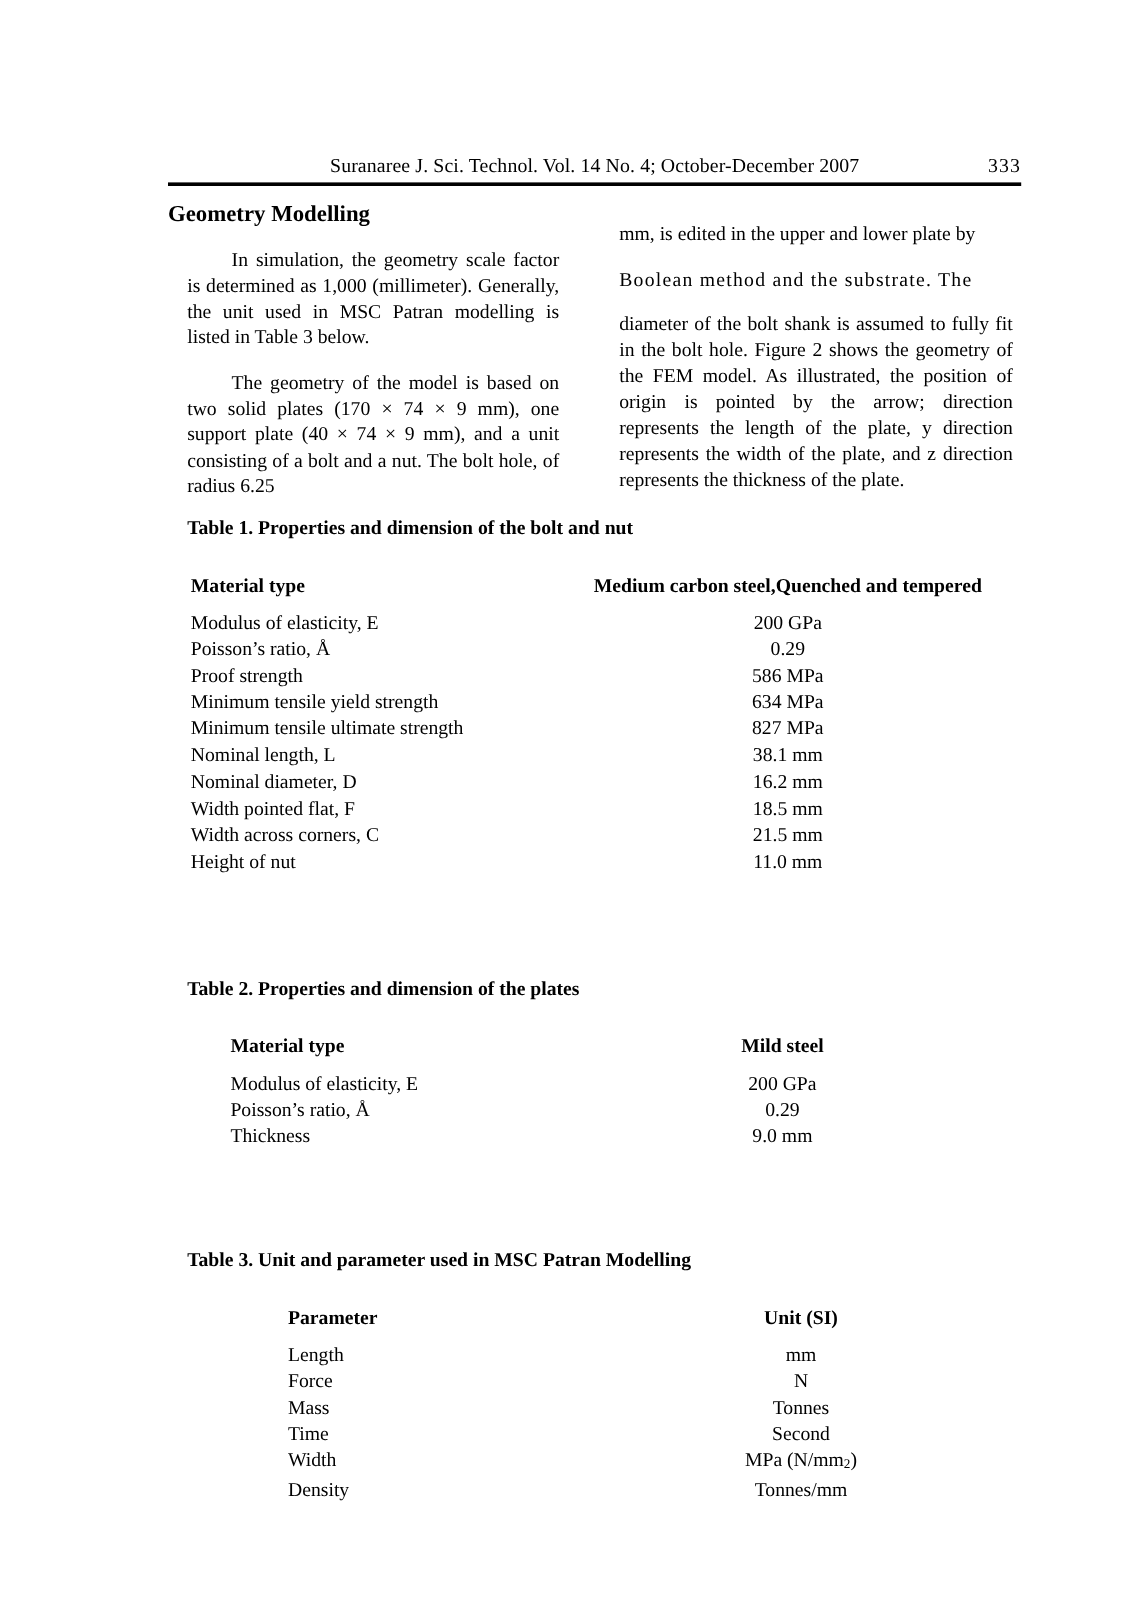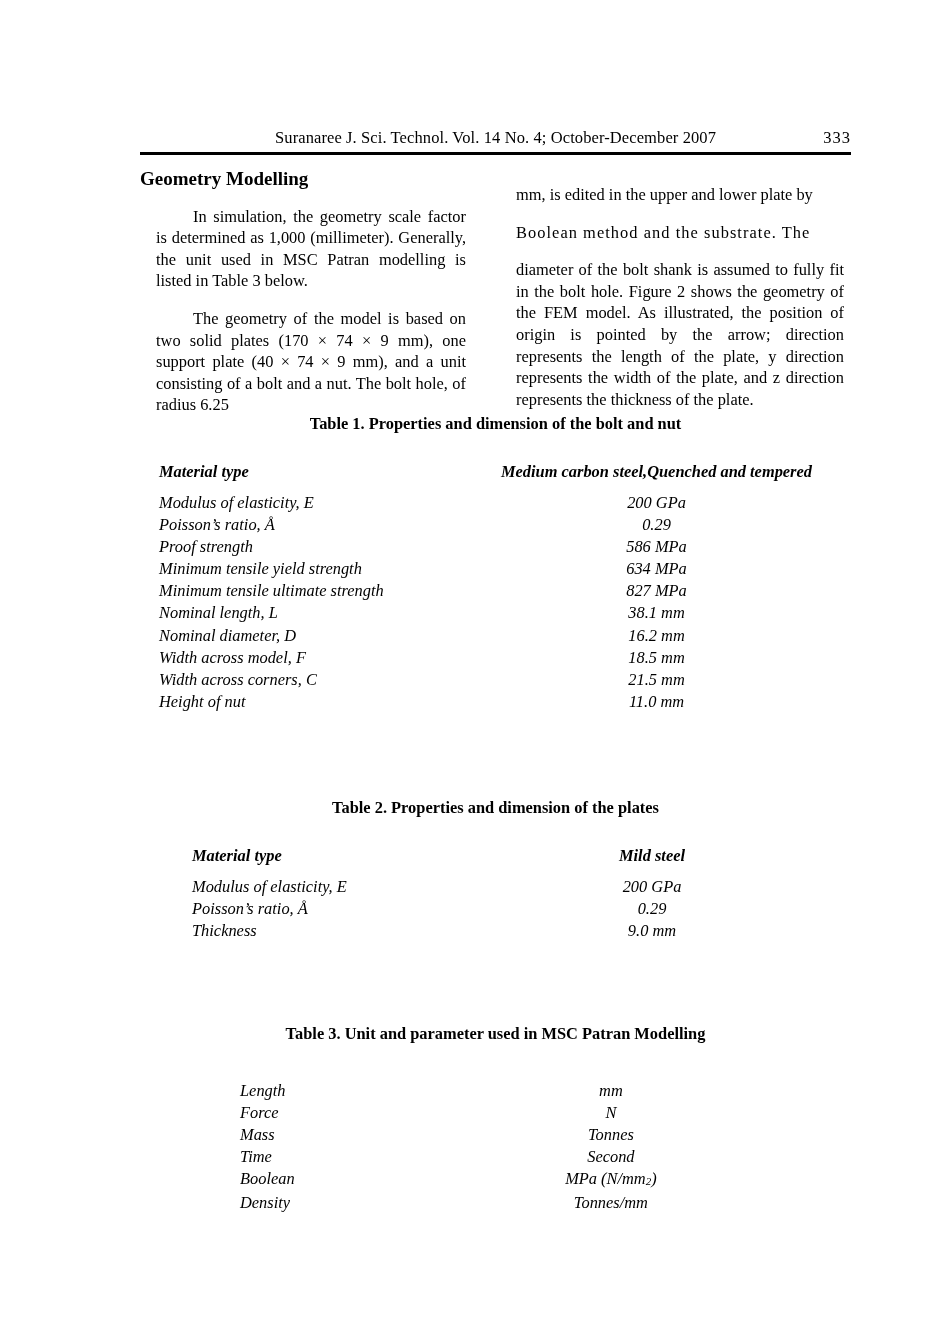--- a/index.html
+++ b/index.html
@@ -87,35 +87,33 @@
 
   
   .table-block {
     position: absolute;
     left: 140px;
     width: 711px;
   }
   .table-caption {
     font-weight: bold;
     font-size: 16.4px;
-    margin: 0;
-    white-space: nowrap;
-    text-align: center;
+    margin: 16px;
+    white-space: nowrap;
   }
   .tbl {
     border-collapse: collapse;
     font-size: 16.4px;
     margin: 0;
   }
   .tbl td {
     padding: 0;
     vertical-align: baseline;
     line-height: 22.1px;
     white-space: nowrap;
-    font-style: italic;
   }
   .tbl .c-label { text-align: left; }
   .tbl .c-value { text-align: center; }
   .tbl tr.head-row td {
     font-weight: bold;
     line-height: 22px;
   }
   .tbl tr.head-row td.c-value { font-weight: bold; }
   .tbl tr.gap-row td {
     height: 9px;
@@ -187,21 +185,21 @@
         </tr>
         <tr>
           <td class="c-label">Nominal length, L</td>
           <td class="c-value">38.1 mm</td>
         </tr>
         <tr>
           <td class="c-label">Nominal diameter, D</td>
           <td class="c-value">16.2 mm</td>
         </tr>
         <tr>
-          <td class="c-label">Width across model, F</td>
+          <td class="c-label">Width pointed flat, F</td>
           <td class="c-value">18.5 mm</td>
         </tr>
         <tr>
           <td class="c-label">Width across corners, C</td>
           <td class="c-value">21.5 mm</td>
         </tr>
         <tr>
           <td class="c-label">Height of nut</td>
           <td class="c-value">11.0 mm</td>
         </tr>
@@ -233,41 +231,45 @@
           <td class="c-value">9.0 mm</td>
         </tr>
       </tbody>
     </table>
   </div>
 
   <div class="table-block" style="top:1024px;">
     <p class="table-caption">Table 3. Unit and parameter used in MSC Patran Modelling</p>
     <table class="tbl" style="margin-top:27px; margin-left:100px; width:540px;">
       <tbody>
+        <tr class="head-row">
+          <td class="c-label" style="width:315px;">Parameter</td>
+          <td class="c-value">Unit (SI)</td>
+        </tr>
         <tr class="gap-row">
             <td colspan="2"></td>
           </tr>
         <tr>
           <td class="c-label">Length</td>
           <td class="c-value">mm</td>
         </tr>
         <tr>
           <td class="c-label">Force</td>
           <td class="c-value">N</td>
         </tr>
         <tr>
           <td class="c-label">Mass</td>
           <td class="c-value">Tonnes</td>
         </tr>
         <tr>
           <td class="c-label">Time</td>
           <td class="c-value">Second</td>
         </tr>
         <tr>
-          <td class="c-label">Boolean</td>
+          <td class="c-label">Width</td>
           <td class="c-value" id="stress-value">MPa (N/mm<span class="sup2">2</span>)</td>
         </tr>
         <tr>
           <td class="c-label">Density</td>
           <td class="c-value">Tonnes/mm</td>
         </tr>
       </tbody>
     </table>
   </div>
 

